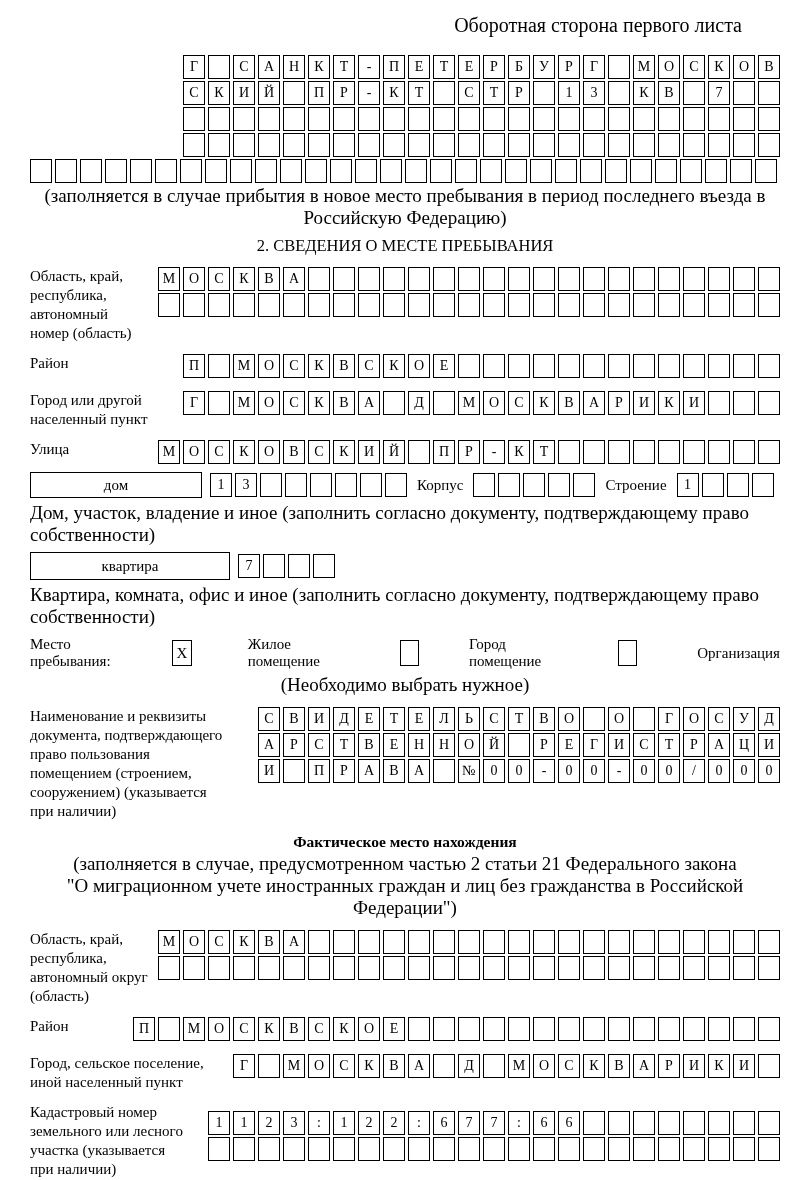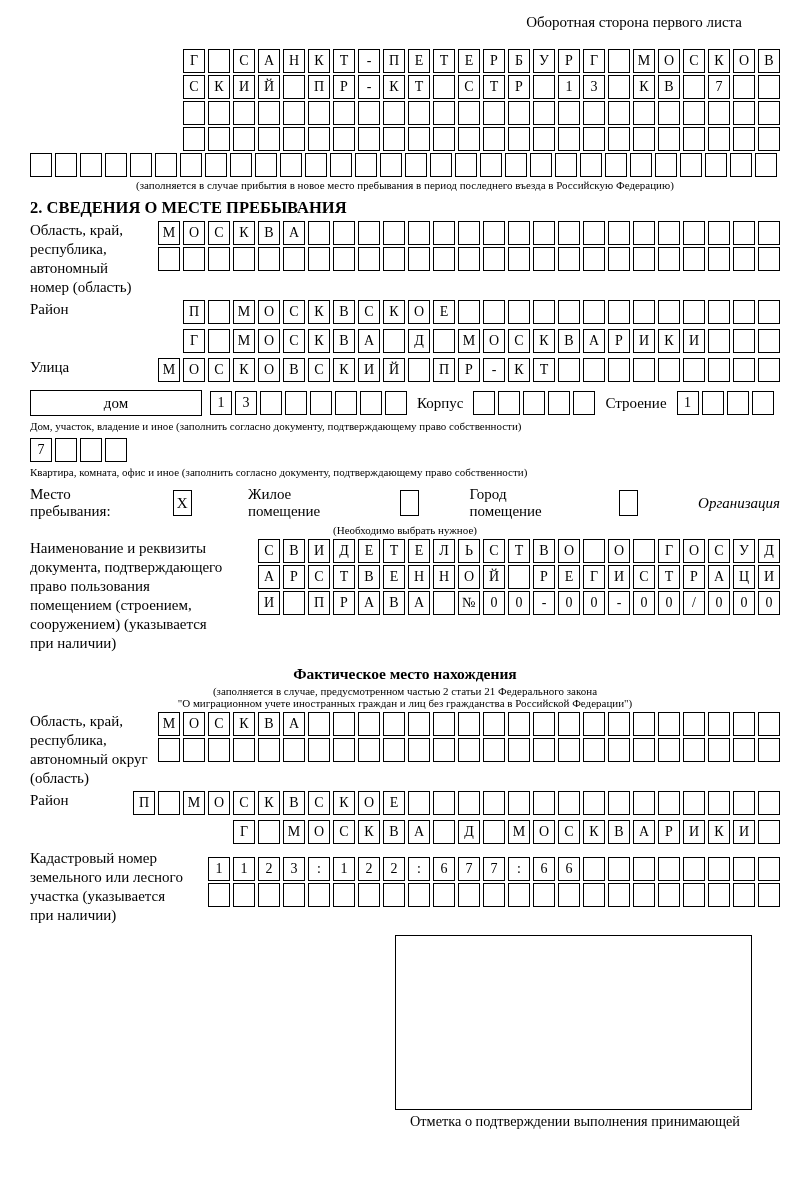--- a/index.html
+++ b/index.html
@@ -1,51 +1,51 @@
 <!DOCTYPE html>
 <html lang="ru"><head>
 <meta charset="utf-8">
 <style>
   html,body{margin:0;padding:0;background:#fff;}
   body{
     width:800px;height:1180px;box-sizing:border-box;
     padding:14px 20px 0 30px;overflow:hidden;
     font-family:"Liberation Serif","DejaVu Serif",serif;color:#000;
   }
-  .corner{text-align:right;padding-right:38px;font-size:15px;}
-  .field{display:flex;align-items:flex-start;margin-top:3px;}
+  .corner{text-align:right;padding-right:38px;font-size:20px;}
+  .field{display:flex;align-items:flex-start;margin-top:11px;}
   .flabel{font-size:15px;line-height:19px;flex:0 0 auto;}
   .flabel.lh23{line-height:23px;}
   .fcells{margin-left:auto;}
   .fcells.mt8{margin-top:8px;}
   .cellrow{display:flex;gap:3px;margin-bottom:2px;}
   .cell{
     box-sizing:border-box;flex:0 0 22px;width:22px;height:24px;
     border:1.5px solid #000;display:flex;align-items:center;justify-content:center;
     font-size:14px;background:#fff;
   }
-  .note{font-size:11px;margin-top:4px;}
+  .note{font-size:19px;margin-top:4px;}
   .center{text-align:center;}
-  .h2{font-size:16.5px;font-weight:bold;margin:7px 0 0;}
+  .h2{font-size:16.5px;font-weight:normal;text-align:center;margin:7px 0 0;}
   .h3{font-size:15.5px;font-weight:bold;text-align:center;margin:12px 0 2px;}
   .domrow{display:flex;align-items:center;margin-top:6px;gap:8px;}
   .widebox{
     box-sizing:border-box;border:1.5px solid #000;height:26px;
     display:flex;align-items:center;justify-content:center;font-size:15px;background:#fff;
   }
   .housebox{width:172px;}
   .aptbox{width:200px;height:28px;}
   .inlinelabel{font-size:15px;padding:0 2px;}
   .stayrow{display:flex;align-items:center;margin-top:8px;font-size:15px;gap:36px;}
   .checkbox{
     box-sizing:border-box;width:24px;height:26px;border:1.5px solid #000;
     display:flex;align-items:center;justify-content:center;font-size:15px;background:#fff;
   }
   .ml8{margin-left:8px;}.ml12{margin-left:20px;}.ml14{margin-left:14px;}
-  .ml22{margin-left:22px;}.ml28{margin-left:24px;font-style:italic;}
+  .ml22{margin-left:22px;}.ml28{margin-left:24px;}
   .stampbox{width:357px;height:175px;border:1.8px solid #000;box-sizing:border-box;margin:10px 0 0 365px;background:#fff;}
   .stampnote{width:430px;margin:3px 0 0 330px;text-align:center;font-size:14.3px;line-height:17.5px;}
   .mt18{margin-top:18px;}
   .mt0{margin-top:0;}
 </style>
 </head>
 <body>
 
 <div class="corner">Оборотная сторона первого листа</div>
 
@@ -284,20 +284,24 @@
         <span class="cell"></span>
         <span class="cell"></span>
         <span class="cell"></span>
         <span class="cell"></span>
         <span class="cell"></span>
       </div>
   </div>
 </div>
 
 <div class="field">
+  <div class="flabel">
+    <div>Город или другой</div>
+    <div>населенный пункт</div>
+  </div>
   <div class="fcells">
     <div class="cellrow">
         <span class="cell">Г</span>
         <span class="cell"></span>
         <span class="cell">М</span>
         <span class="cell">О</span>
         <span class="cell">С</span>
         <span class="cell">К</span>
         <span class="cell">В</span>
         <span class="cell">А</span>
@@ -378,20 +382,21 @@
   <div class="cellrow mt0" style="margin-bottom:0">
       <span class="cell">1</span>
       <span class="cell"></span>
       <span class="cell"></span>
       <span class="cell"></span>
     </div>
 </div>
 <div class="note">Дом, участок, владение и иное (заполнить согласно документу, подтверждающему право собственности)</div>
 
 <div class="domrow">
+  <div class="widebox aptbox">квартира</div>
   <div class="cellrow mt0" style="margin-bottom:0">
       <span class="cell">7</span>
       <span class="cell"></span>
       <span class="cell"></span>
       <span class="cell"></span>
     </div>
 </div>
 <div class="note">Квартира, комната, офис и иное (заполнить согласно документу, подтверждающему право собственности)</div>
 
 <div class="stayrow">
@@ -584,20 +589,24 @@
         <span class="cell"></span>
         <span class="cell"></span>
         <span class="cell"></span>
         <span class="cell"></span>
         <span class="cell"></span>
       </div>
   </div>
 </div>
 
 <div class="field">
+  <div class="flabel">
+    <div>Город, сельское поселение,</div>
+    <div>иной населенный пункт</div>
+  </div>
   <div class="fcells">
     <div class="cellrow">
         <span class="cell">Г</span>
         <span class="cell"></span>
         <span class="cell">М</span>
         <span class="cell">О</span>
         <span class="cell">С</span>
         <span class="cell">К</span>
         <span class="cell">В</span>
         <span class="cell">А</span>

